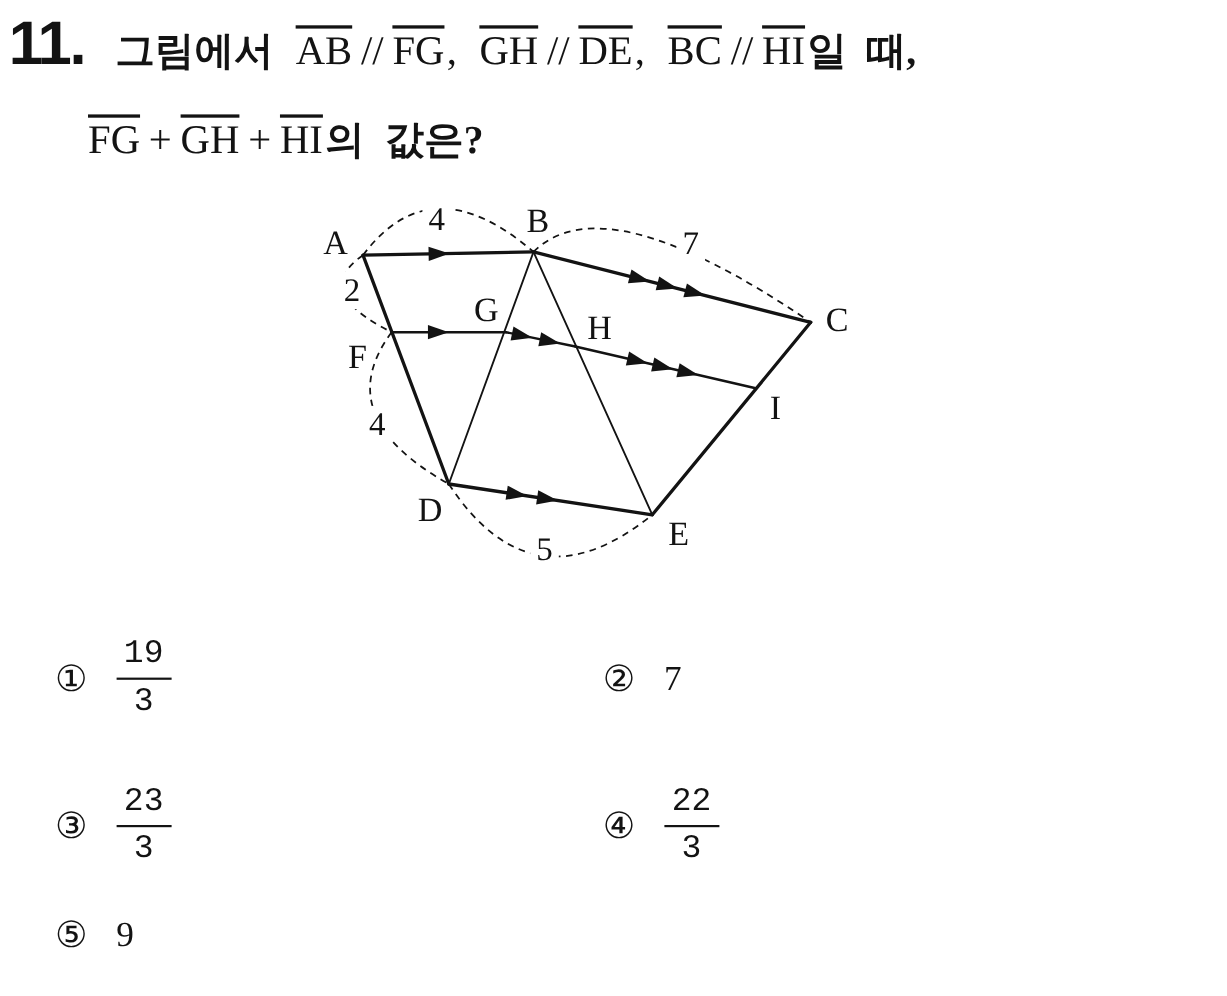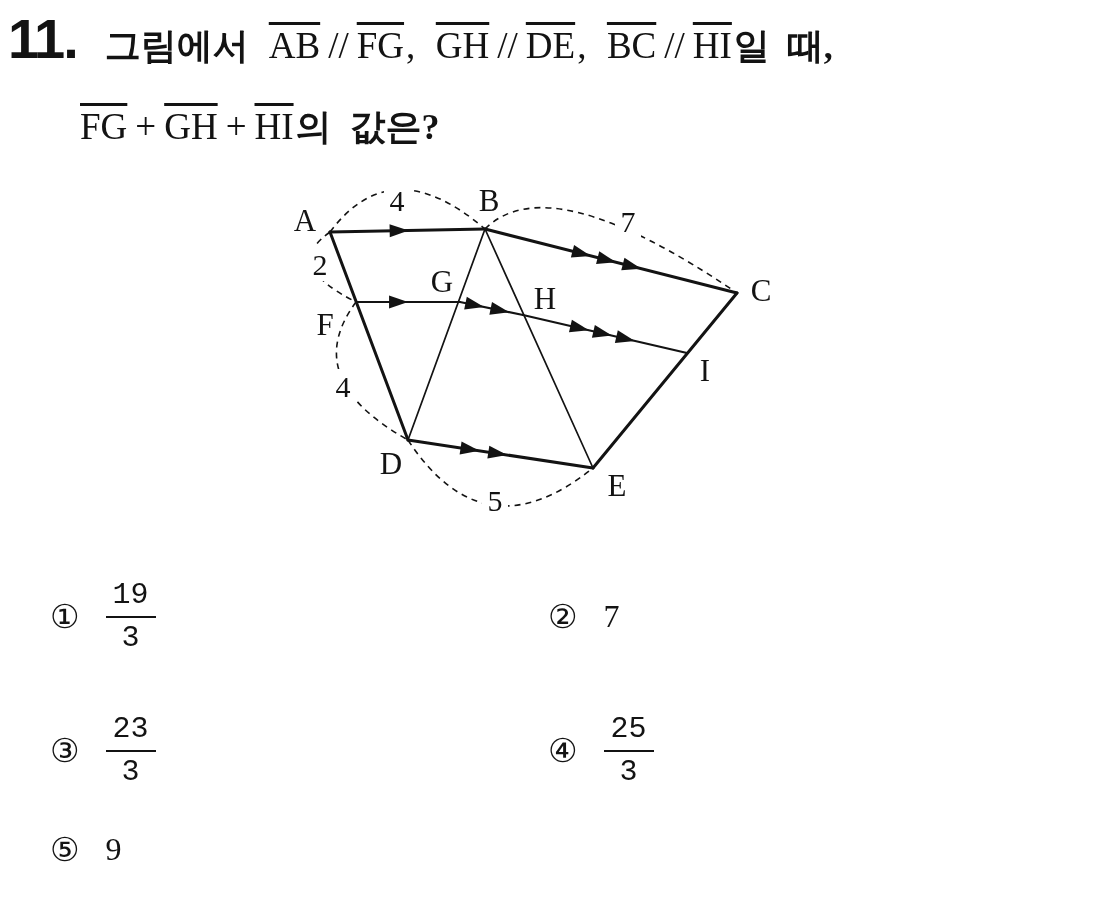--- a/index.html
+++ b/index.html
@@ -114,21 +114,21 @@
   <span class="marker">③</span>
   <span class="frac">
     <span class="num">23</span>
     <span class="den">3</span>
   </span>
 </div>
 
 <div class="option" style="left:548px; top:712px;">
   <span class="marker">④</span>
   <span class="frac">
-    <span class="num">25</span>
+    <span class="num">22</span>
     <span class="den">3</span>
   </span>
 </div>
 
 <div class="option" style="left:50px; top:831px;">
   <span class="marker">⑤</span>
   <span class="plain">9</span>
 </div>
 
 </body></html>

